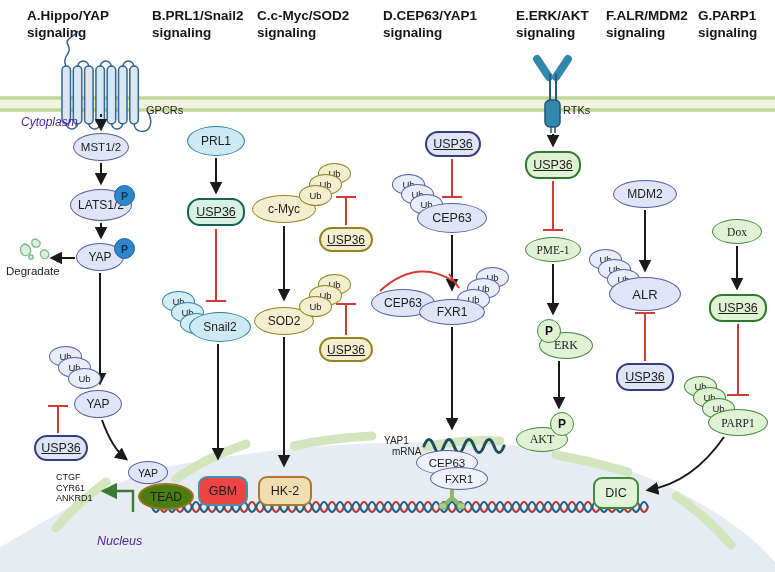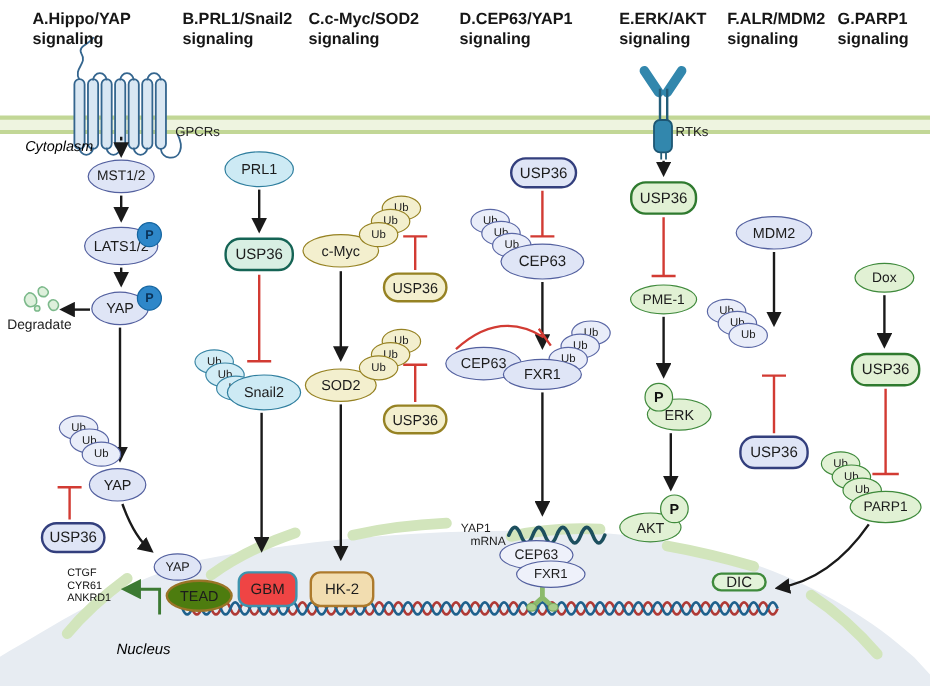--- a/index.html
+++ b/index.html
@@ -3,45 +3,45 @@
 <meta charset="utf-8">
 <style>
   html,body{margin:0;padding:0;background:#fff;}
   .canvas{position:relative;width:775px;height:572px;background:#ffffff;
           font-family:"Liberation Sans",sans-serif;overflow:hidden;}
   svg{position:absolute;left:0;top:0;}
   .hdr{position:absolute;top:7px;font-weight:bold;font-size:13.5px;line-height:17px;color:#161616;white-space:nowrap;z-index:4;}
   .node{position:absolute;display:flex;align-items:center;justify-content:center;
         box-sizing:border-box;color:#1c1c1c;white-space:nowrap;z-index:3;font-size:12px;}
   .ell{border-radius:50%;border:1.6px solid;}
-  .pill{border:2px solid;border-radius:13px;font-size:12.5px;}
+  .pill{border:2px solid;border-radius:13px;font-size:12.5px;text-decoration:underline;}
   .sq{border:2px solid;border-radius:9px;font-size:12.5px;}
   .lav{background:#dfe5f6;border-color:#53609f;}
   .lavbox{background:#dfe5f6;border-color:#333f7d;}
   .cyn{background:#cdeaf4;border-color:#2f7e9e;}
   .tealbox{background:#d8efe3;border-color:#156455;}
   .tan{background:#f3efce;border-color:#968223;}
-  .grn{background:#e1f1d4;border-color:#3f8a3c;}
+  .grn{background:#e1f1d4;border-color:#3f8a3c;font-family:Liberation Serif, serif;}
   .grnbox{background:#e1f1d4;border-color:#2f7a2f;}
   .gold{background:#4d7c0f;border-color:#9a7428;}
   .gbmc{background:#ef4444;border-color:#3f93ad;}
   .hk2c{background:#f2ddb0;border-color:#ad7a2c;}
   .dicc{background:#e3f3da;border-color:#3f8a3c;}
   .ubt{position:absolute;width:31px;height:19px;border-radius:50%;border:1.4px solid;
        display:flex;align-items:center;justify-content:center;font-size:9.5px;color:#222;z-index:3;}
   .lavu{background:#e9edf9;border-color:#5a67a5;}
   .cynu{background:#d3edf6;border-color:#3a86a5;}
   .tanu{background:#f3efce;border-color:#968223;}
   .grnu{background:#e1f1d4;border-color:#3f8a3c;}
   .pb{position:absolute;border-radius:50%;display:flex;align-items:center;justify-content:center;
       font-weight:bold;z-index:4;}
   .pblue{width:19px;height:19px;background:#2e87c9;border:1.5px solid #1565a0;color:#0a3156;font-size:10.5px;}
   .pgreen{width:22px;height:22px;background:#e1f1d4;border:1.6px solid #3f8a3c;color:#111;font-size:12px;}
   .lbl{position:absolute;color:#222;z-index:4;}
-  .ital{font-style:italic;color:#000000;}
+  .ital{font-style:italic;color:#4c1d95;}
   .genes{position:absolute;left:56px;top:472px;font-weight:normal;font-size:9px;line-height:10.5px;color:#111;z-index:4;}
   .mlabel{position:absolute;font-size:10px;color:#222;z-index:4;}
 </style>
 </head>
 <body>
 
 <div class="canvas">
 
   <svg id="bg" width="775" height="572" viewBox="0 0 775 572">
 
@@ -252,23 +252,24 @@
   <div class="node ell grn" style="left:525px;top:237px;width:56px;height:25px;font-size:11.5px">PME-1</div>
   <div class="node ell grn" style="left:539px;top:332px;width:54px;height:27px">ERK</div>
   <div class="pb pgreen" style="left:537px;top:319px">P</div>
   <div class="node ell grn" style="left:516px;top:427px;width:52px;height:25px">AKT</div>
   <div class="pb pgreen" style="left:550px;top:412px">P</div>
 
   <div class="node ell lav" style="left:613px;top:180px;width:64px;height:28px">MDM2</div>
   <div class="ubt lavu" style="left:589px;top:249px">Ub</div>
   <div class="ubt lavu" style="left:598px;top:259px">Ub</div>
   <div class="ubt lavu" style="left:607px;top:269px">Ub</div>
+  <div class="node ell lav" style="left:609px;top:277px;width:72px;height:34px;font-size:13px">ALR</div>
   <div class="node pill lavbox" style="left:616px;top:363px;width:58px;height:28px">USP36</div>
 
   <div class="node ell grn" style="left:712px;top:219px;width:50px;height:25px;font-size:11.5px">Dox</div>
   <div class="node pill grnbox" style="left:709px;top:294px;width:58px;height:28px">USP36</div>
   <div class="ubt grnu" style="left:684px;top:376px">Ub</div>
   <div class="ubt grnu" style="left:693px;top:387px">Ub</div>
   <div class="ubt grnu" style="left:702px;top:398px">Ub</div>
   <div class="node ell grn" style="left:708px;top:409px;width:60px;height:27px;font-size:11.5px">PARP1</div>
-  <div class="node sq dicc" style="left:593px;top:477px;width:46px;height:16px">DIC</div>
+  <div class="node sq dicc" style="left:593px;top:477px;width:46px;height:32px">DIC</div>
 
 </div>
 
 </body></html>

